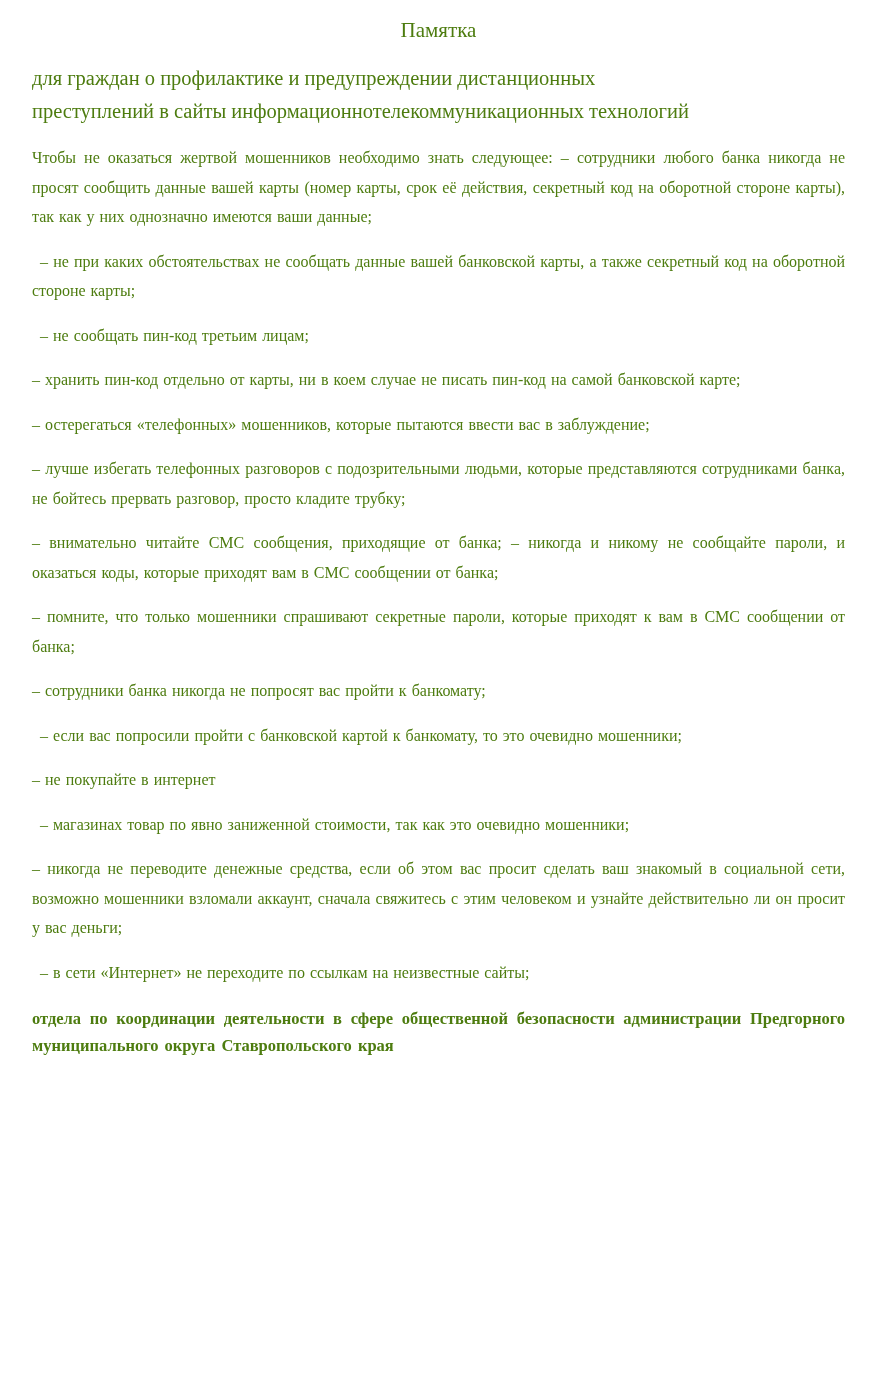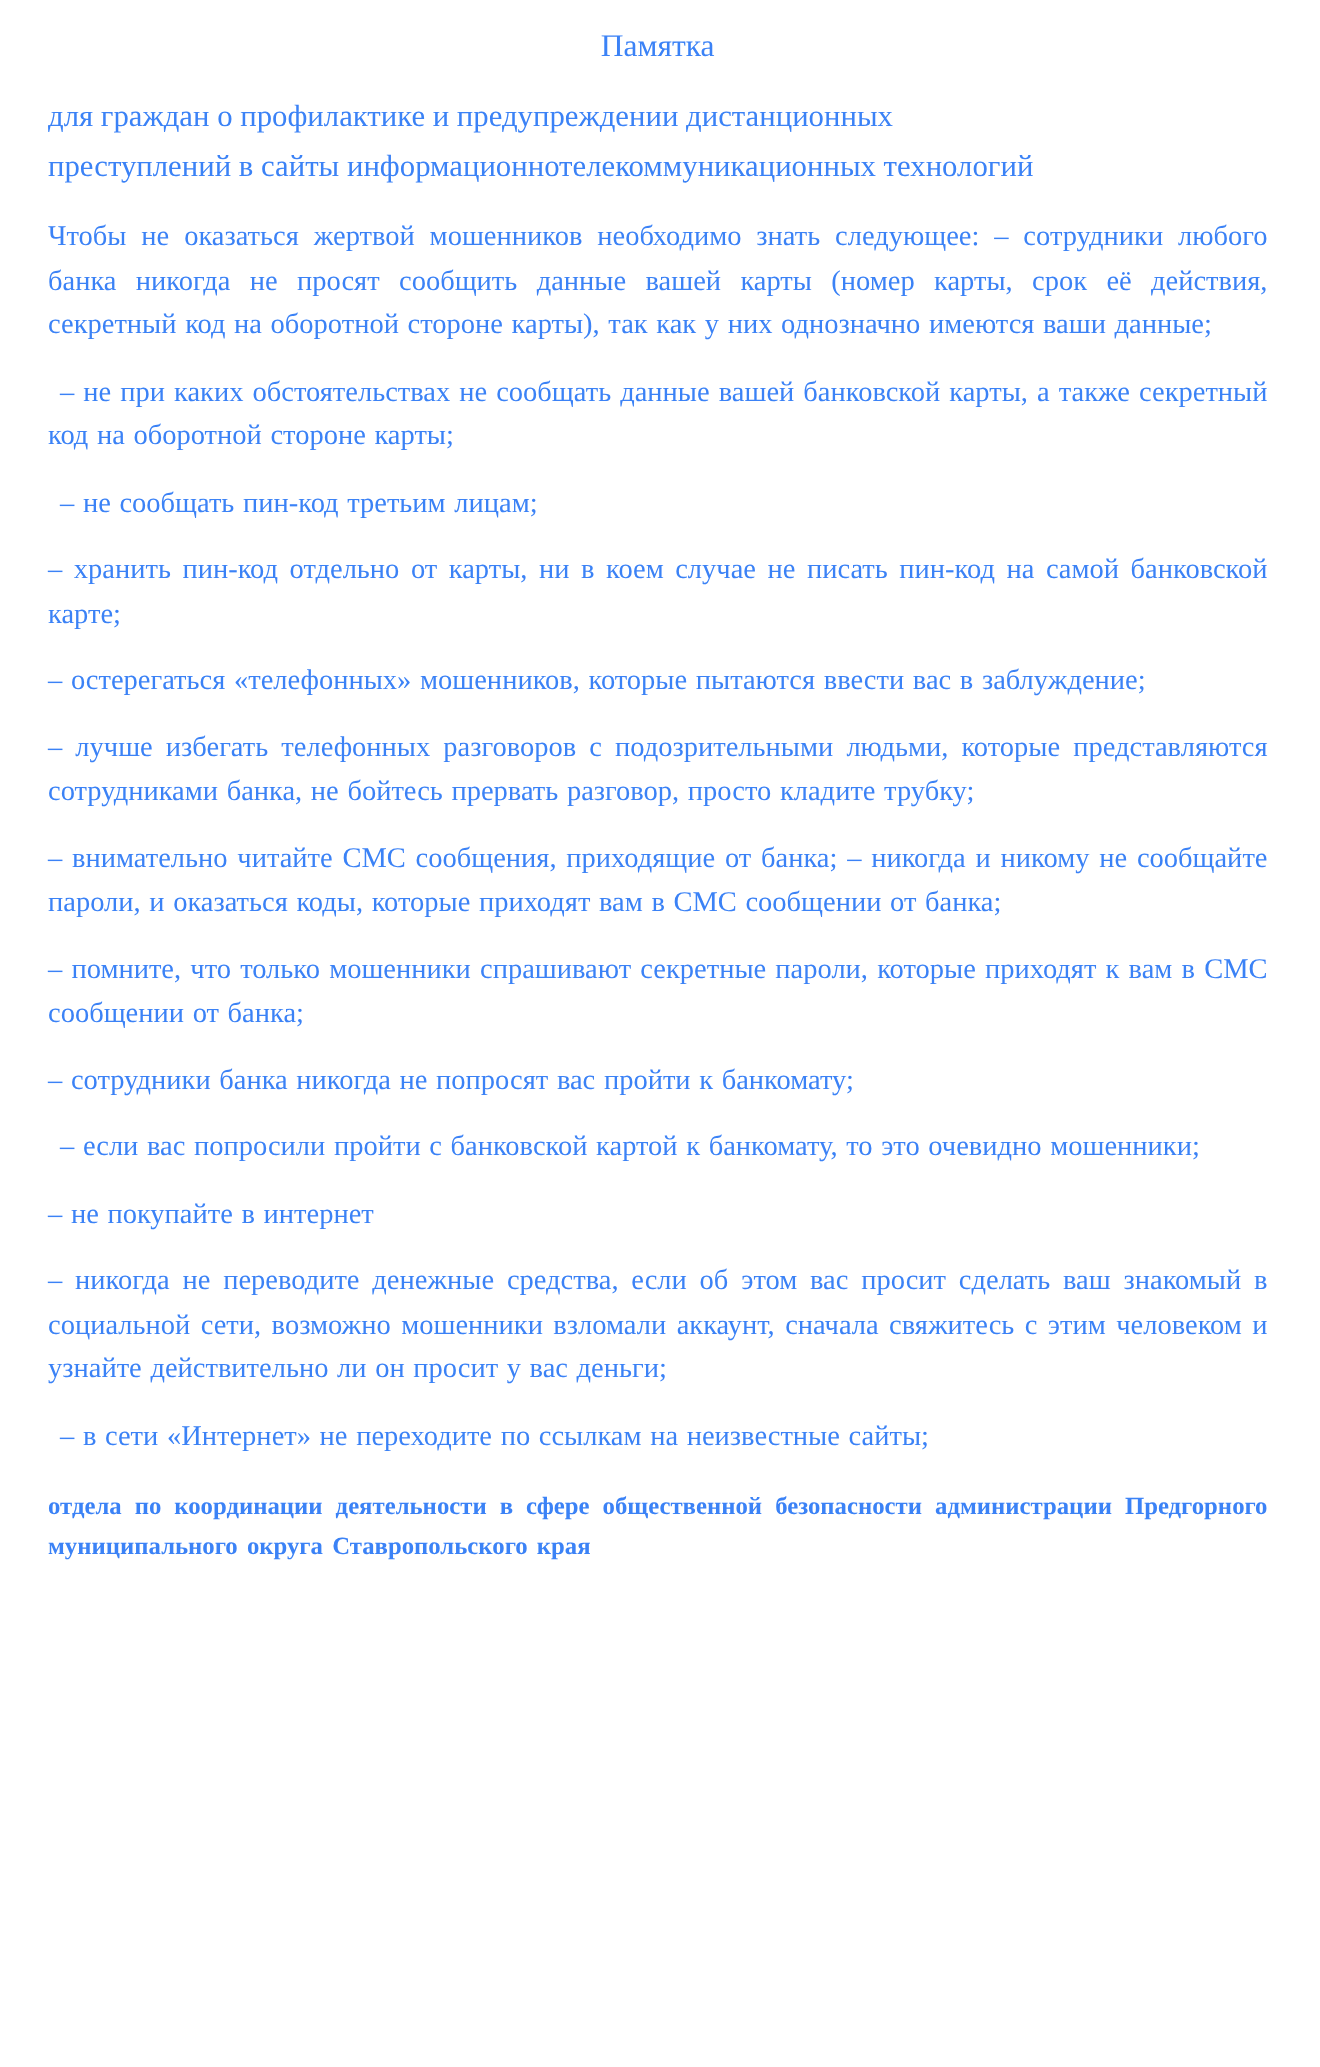--- a/index.html
+++ b/index.html
@@ -6,21 +6,21 @@
     margin: 0;
     padding: 0;
     background: #ffffff;
   }
   .page {
     position: relative;
     width: 880px;
     min-height: 1378px;
     box-sizing: border-box;
     background: #ffffff;
-    color: #3b82f6;
+    color: #4d7c0f;
     font-family: "Liberation Serif", "DejaVu Serif", serif;
     padding: 16px 35px 8px 32px;
   }
   .title {
     font-size: 21px;
     font-weight: 400;
     text-align: center;
     margin: 0;
     line-height: 28px;
   }
@@ -32,21 +32,21 @@
     font-weight: 400;
   }
   .subtitle .sub-line {
     white-space: nowrap;
   }
   .body-block {
     margin: 0;
   }
   .para {
     margin: 15px 0 0;
-    font-size: 19px;
+    font-size: 16px;
     line-height: 29.5px;
     text-align: justify;
     word-spacing: 1px;
   }
   .para.indent {
     text-indent: 8px;
   }
   .footer-note {
     margin: 18px 0 0;
     font-size: 16.5px;
@@ -72,18 +72,19 @@
       <p class="para indent">– не при каких обстоятельствах не сообщать данные вашей банковской карты, а также секретный код на оборотной стороне карты;</p>
       <p class="para indent">– не сообщать пин-код третьим лицам;</p>
       <p class="para">– хранить пин-код отдельно от карты, ни в коем случае не писать пин-код на самой банковской карте;</p>
       <p class="para">– остерегаться «телефонных» мошенников, которые пытаются ввести вас в заблуждение;</p>
       <p class="para">– лучше избегать телефонных разговоров с подозрительными людьми, которые представляются сотрудниками банка, не бойтесь прервать разговор, просто кладите трубку;</p>
       <p class="para">– внимательно читайте СМС сообщения, приходящие от банка; – никогда и никому не сообщайте пароли, и оказаться коды, которые приходят вам в СМС сообщении от банка;</p>
       <p class="para">– помните, что только мошенники спрашивают секретные пароли, которые приходят к вам в СМС сообщении от банка;</p>
       <p class="para">– сотрудники банка никогда не попросят вас пройти к банкомату;</p>
       <p class="para indent">– если вас попросили пройти с банковской картой к банкомату, то это очевидно мошенники;</p>
       <p class="para">– не покупайте в интернет</p>
+      <p class="para indent">– магазинах товар по явно заниженной стоимости, так как это очевидно мошенники;</p>
       <p class="para">– никогда не переводите денежные средства, если об этом вас просит сделать ваш знакомый в социальной сети, возможно мошенники взломали аккаунт, сначала свяжитесь с этим человеком и узнайте действительно ли он просит у вас деньги;</p>
       <p class="para indent">– в сети «Интернет» не переходите по ссылкам на неизвестные сайты;</p>
     </div>
 
   <p class="footer-note">отдела по координации деятельности в сфере общественной безопасности администрации Предгорного муниципального округа Ставропольского края</p>
 </div>
 
 </body></html>

